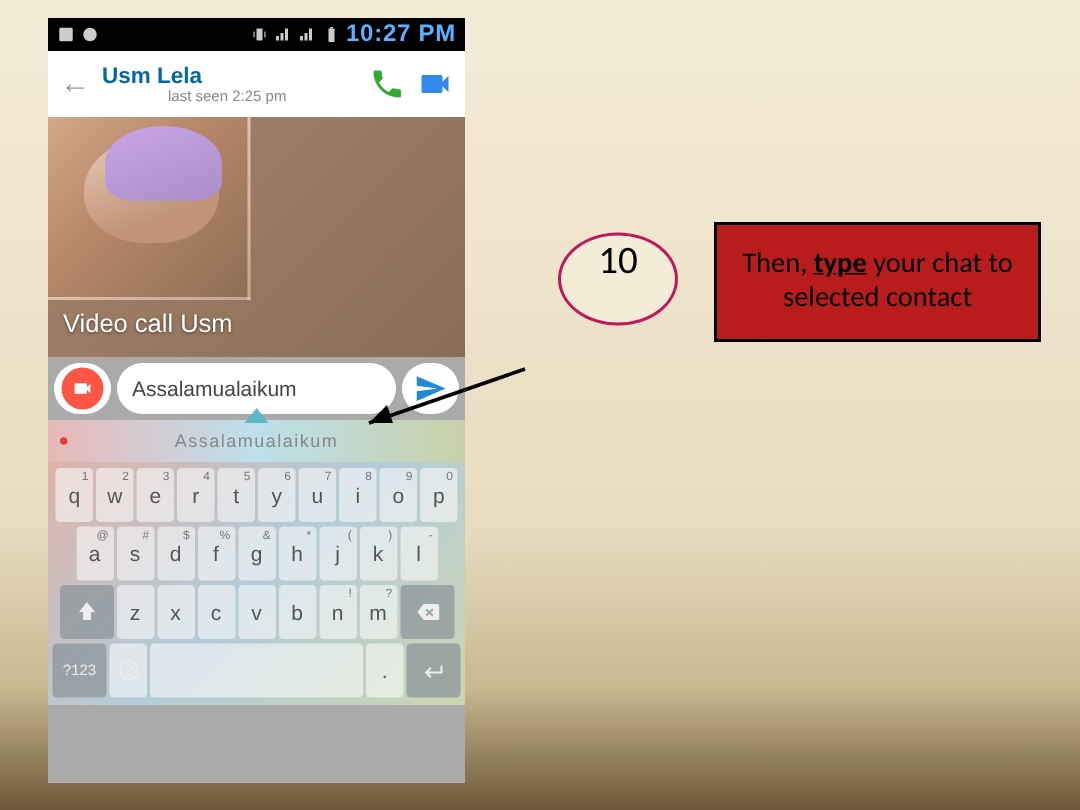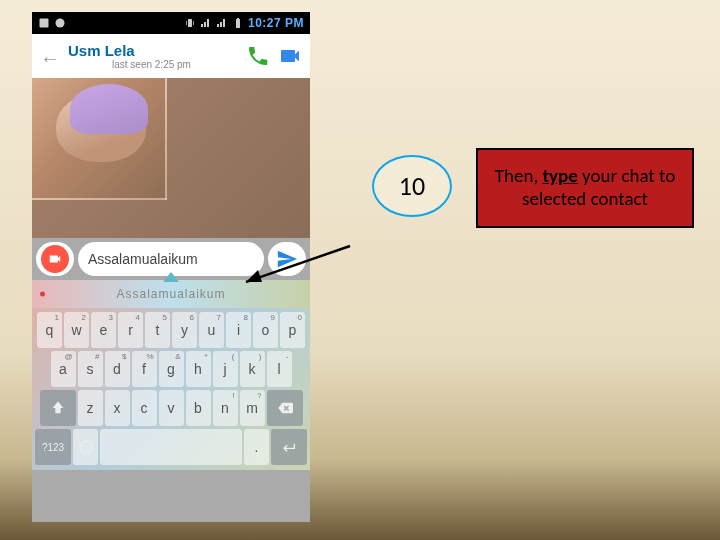--- a/index.html
+++ b/index.html
@@ -27,21 +27,21 @@
     justify-content: space-between;
     padding: 0 6px;
     color: #fff;
     font-size: 10px;
   }
   .statusbar .left-icons, .statusbar .right-icons {
     display: flex;
     gap: 4px;
     align-items: center;
   }
-  .statusbar .clock { color: #5bb0ff; font-weight: bold; font-size: 12px; letter-spacing: 0.5px; }
+  .statusbar .clock { color: #5bb0ff; font-weight: bold; font-size: 16px; letter-spacing: 0.5px; }
   .sb-icon { width: 12px; height: 12px; fill: #ccc; }
   .chat-header {
     height: 44px;
     background: #fff;
     display: flex;
     align-items: center;
     padding: 0 8px;
     gap: 8px;
   }
   .back-arrow { color: #999; font-size: 20px; }
@@ -177,24 +177,23 @@
   }
   .key.wide { flex: 0 0 36px; background: rgba(140,150,155,0.75); color:#eee; }
   .key.space { flex: 1; }
   .shift-icon, .bksp-icon, .enter-icon, .emoji-icon { width:16px; height:16px; fill:#eee; }
   .step-label {
     position: absolute;
     left: 372px;
     top: 155px;
     width: 80px;
     height: 62px;
-    border: 2px solid #0ea5e9;
+    border: 2px solid #be185d;
     border-radius: 50% / 50%;
     display: flex;
-    align-items: center;
     justify-content: center;
     background: #f5ecd8;
   }
   .step-label span { font-size: 26px; font-family: Calibri, Arial, sans-serif; }
   .instruction-box {
     position: absolute;
     left: 476px;
     top: 148px;
     width: 218px;
     height: 80px;
@@ -261,20 +260,21 @@
     <svg class="hdr-icon phone-icon" viewBox="0 0 24 24">
         <path d="M6.6 10.8c1.4 2.8 3.8 5.2 6.6 6.6l2.2-2.2c.3-.3.7-.4 1.1-.3 1.2.4 2.5.6 3.8.6.6 0 1 .5 1 1V20c0 .6-.4 1-1 1C10.6 21 3 13.4 3 4c0-.6.4-1 1-1h3.5c.5 0 1 .4 1 1 0 1.3.2 2.6.6 3.8.1.4 0 .8-.3 1.1L6.6 10.8z"></path>
       </svg>
     <svg class="hdr-icon video-hdr-icon" viewBox="0 0 24 24">
         <path d="M17 10.5V7c0-.6-.4-1-1-1H4c-.6 0-1 .4-1 1v10c0 .6.4 1 1 1h12c.6 0 1-.4 1-1v-3.5l4 4v-11l-4 4z"></path>
       </svg>
   </div>
 
   <div class="call-area">
     <div class="thumb"></div>
+    <div class="video-call-label">Video call Usm</div>
   </div>
 
   <div class="input-row">
     <div class="bubble-left">
       <div class="circ">
           <svg viewBox="0 0 24 24">
             <path d="M17 10.5V7c0-.6-.4-1-1-1H4c-.6 0-1 .4-1 1v10c0 .6.4 1 1 1h12c.6 0 1-.4 1-1v-3.5l4 4v-11l-4 4z"></path>
           </svg>
         </div>
     </div>

